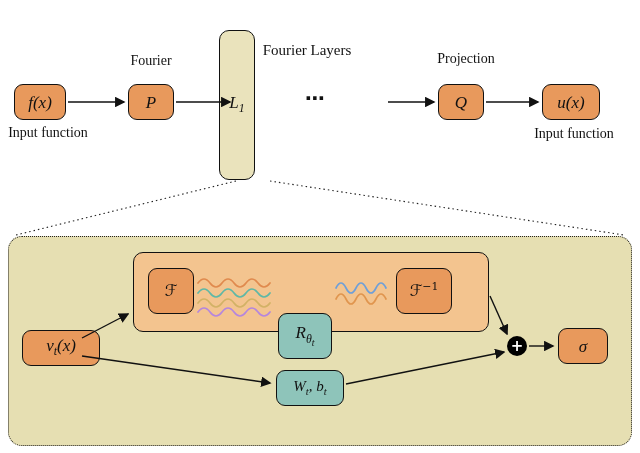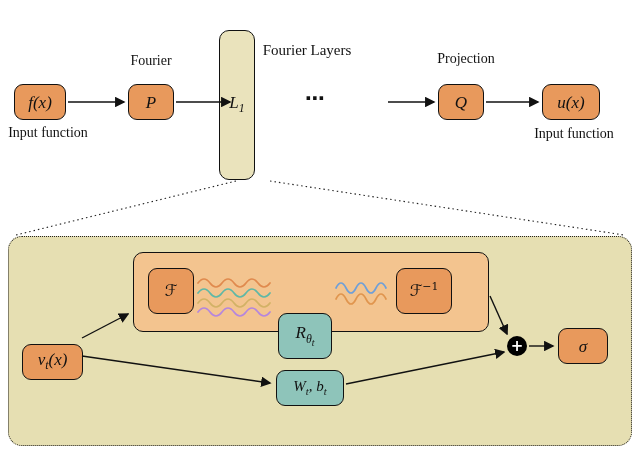--- a/index.html
+++ b/index.html
@@ -59,21 +59,21 @@
     <span class="math">Q</span>
   </div>
 
   <div class="box orange" style="left:542px;top:84px;width:58px;height:36px;">
     <span class="math">u(x)</span>
   </div>
 
   <div class="bigbox"></div>
   <div class="peachbox"></div>
 
-  <div class="box orange" style="left:22px;top:344px;width:61px;height:36px;">
+  <div class="box orange" style="left:22px;top:330px;width:78px;height:36px;">
     <span class="math"><span>v</span><sub>t</sub><span>(x)</span></span>
   </div>
 
   <div class="box orange" style="left:148px;top:268px;width:46px;height:46px;">
     <span class="math script">ℱ</span>
   </div>
 
   <div class="box teal" style="left:278px;top:268px;width:54px;height:46px;margin-top:45px;">
     <span class="math"><span>R</span><sub><span>θ</span><sub>t</sub></sub></span>
   </div>

